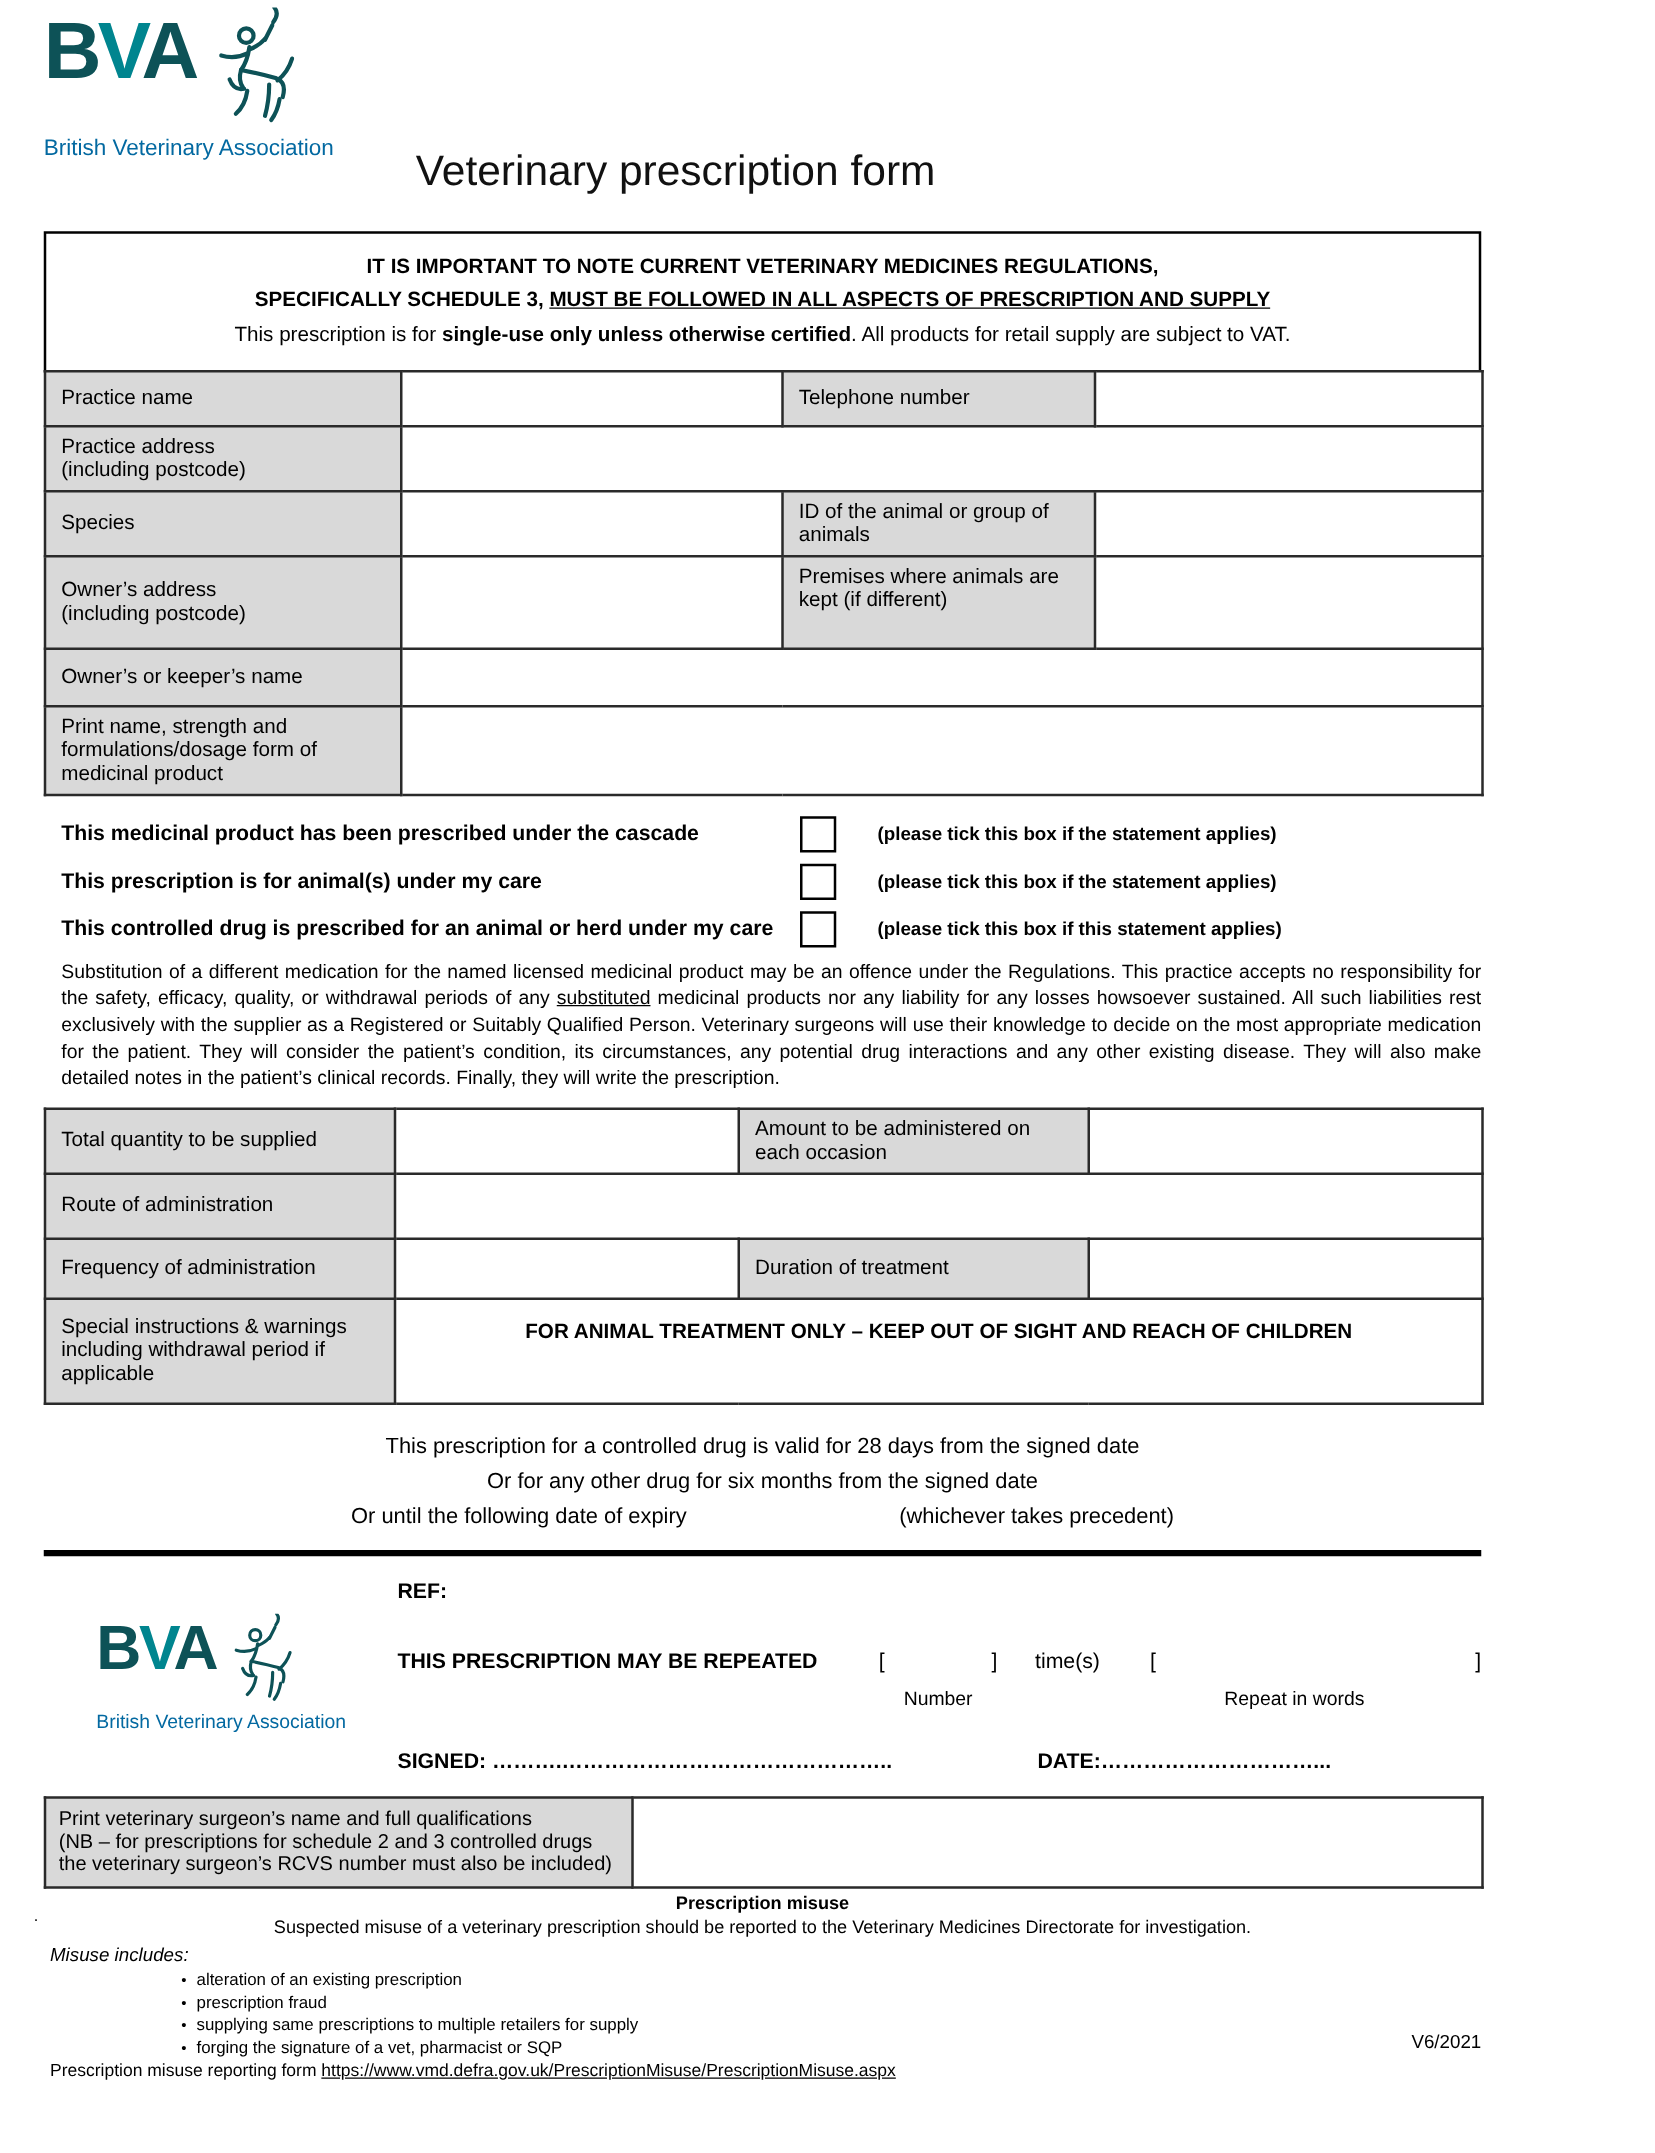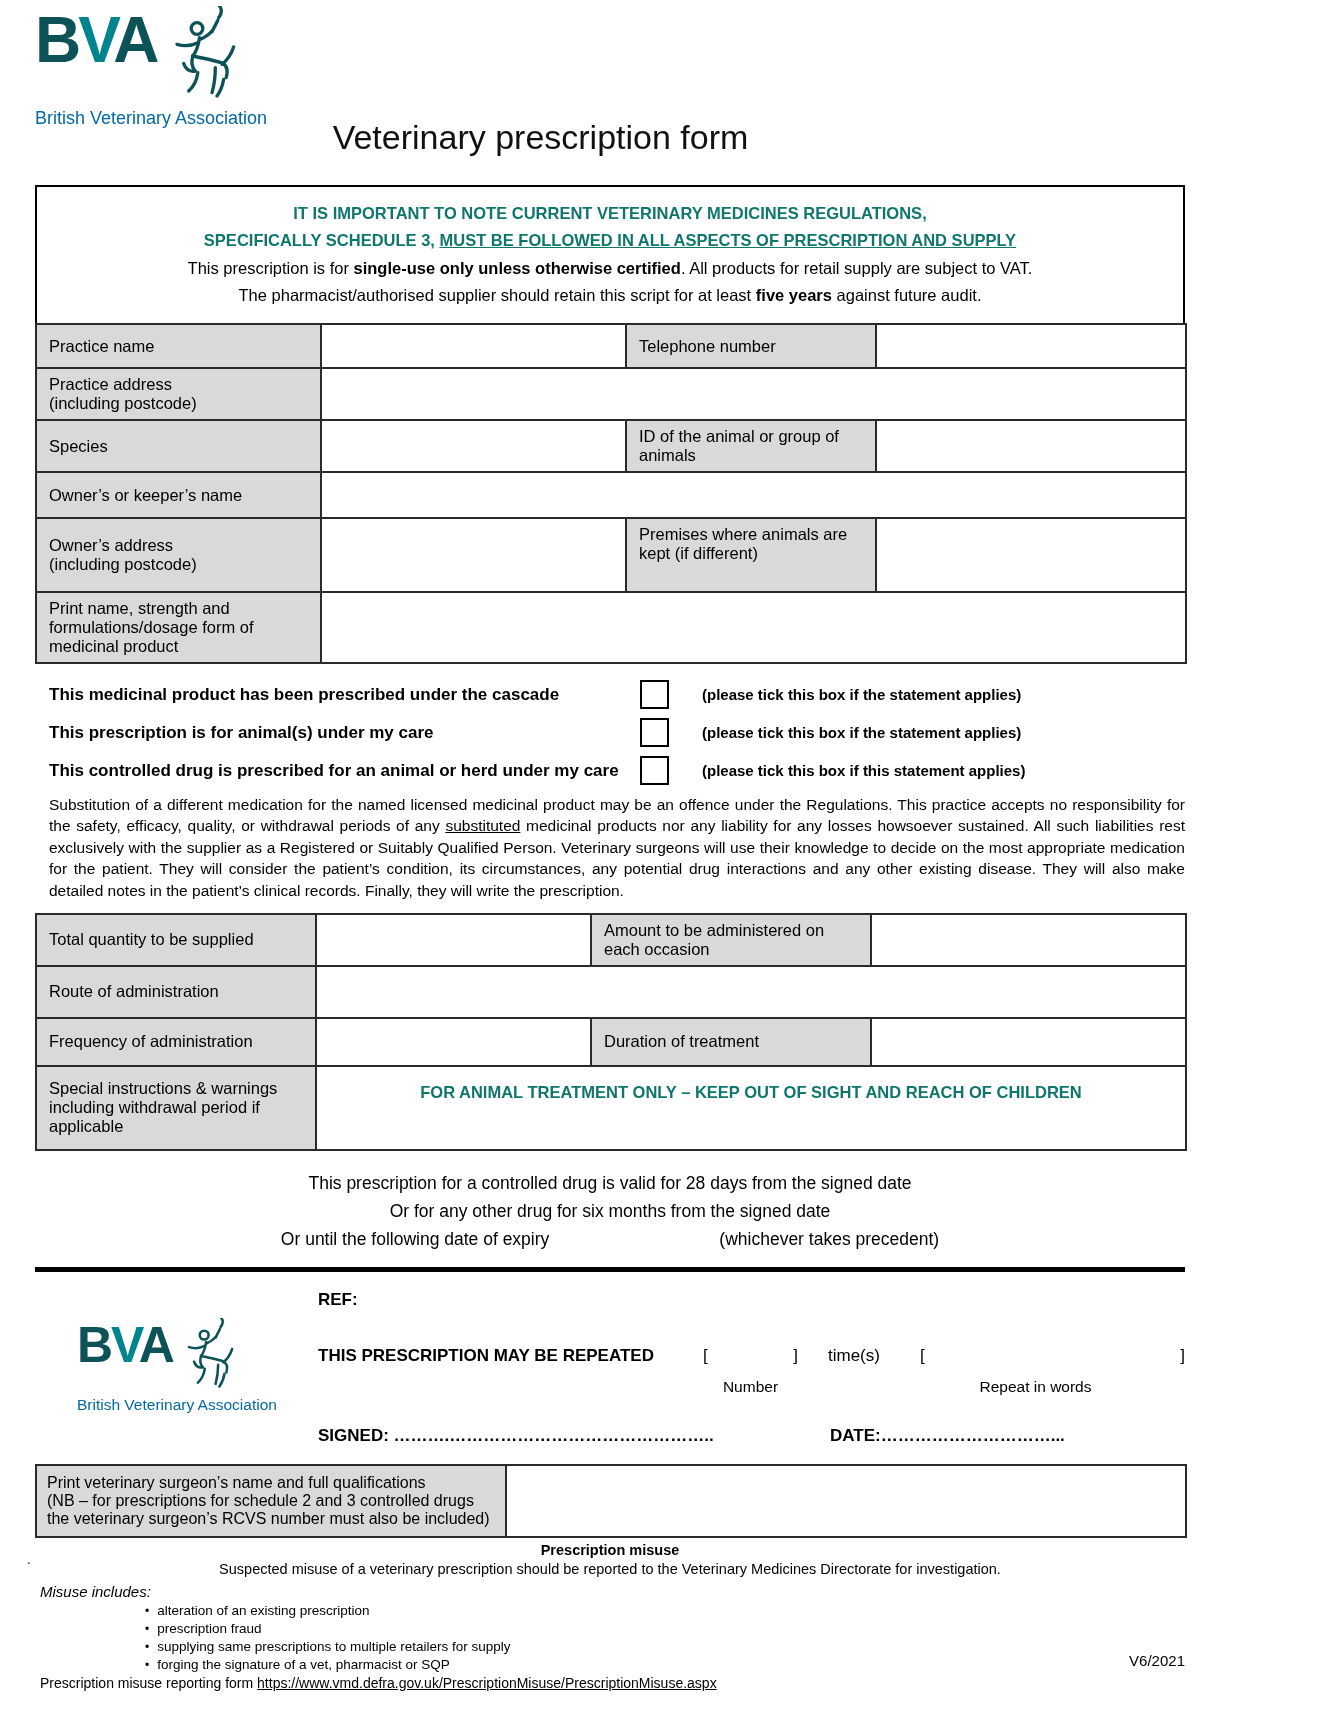--- a/index.html
+++ b/index.html
@@ -14,21 +14,21 @@
   .logo-text { font-size:64px; font-weight:bold; letter-spacing:-3px; line-height:0.95; }
   .logo-text .lb, .logo-text .la { color:#0d5257; }
   .logo-text .lv { color:#00858f; }
   .centaur { margin-left:2px; margin-top:-4px; }
   .tagline { color:#0369a1; font-size:18px; margin-top:2px; white-space:nowrap; }
   .page-title { position:absolute; left:0; right:139px; top:108px; text-align:center; font-size:34px; color:#111; }
 
   
   .notice-box { border:2px solid #000; padding:10px 40px 12px 40px; text-align:center; }
   .notice-box .nline { margin:5px 0; font-size:16.5px; line-height:1.35; }
-  .red-bold { color:#0f766e; font-weight:bold; }
+  .red-bold { color:#000000; font-weight:bold; }
   .uline { text-decoration:underline; }
   b.inline { font-weight:bold; }
 
   
   table.form { border-collapse:collapse; width:1150px; margin-top:-2px; table-layout:fixed;border-radius:19px; }
   table.form td { border:2px solid #2a2a2a; font-size:16.5px; vertical-align:middle; padding:6px 12px; }
   td.glabel { background:#d9d9d9; }
   td.input { background:#fff; }
   .prewrap { white-space:pre-line; }
 
@@ -114,21 +114,20 @@
         </div>
         <div class="tagline">British Veterinary Association</div>
       </div>
       <div class="page-title">Veterinary prescription form</div>
     </div>
 
     <div class="notice-box">
       <div class="nline red-bold">IT IS IMPORTANT TO NOTE CURRENT VETERINARY MEDICINES REGULATIONS,</div>
       <div class="nline red-bold"><span>SPECIFICALLY SCHEDULE 3, </span><span class="uline">MUST BE FOLLOWED IN ALL ASPECTS OF PRESCRIPTION AND SUPPLY</span></div>
       <div class="nline"><span>This prescription is for </span><b class="inline">single-use only unless otherwise certified</b><span>.  All products for retail supply are subject to VAT.</span></div>
-      <div class="nline"><span>The pharmacist/authorised supplier should retain this script for at least </span><b class="inline">five years</b><span> against future audit.</span></div>
     </div>
 
     <table class="form">
       <colgroup>
           <col style="width:285px">
           <col style="width:305px">
           <col style="width:250px">
           <col style="width:310px">
         </colgroup>
       <tbody>
@@ -142,30 +141,30 @@
         <td class="glabel prewrap">Practice address
 (including postcode)</td>
         <td class="input" colspan="3"></td>
       </tr>
       <tr style="height:52px">
         <td class="glabel">Species</td>
         <td class="input"></td>
         <td class="glabel">ID of the animal or group of animals</td>
         <td class="input"></td>
       </tr>
+      <tr style="height:74px">
+        <td class="glabel prewrap">Owner’s address
+(including postcode)</td>
+        <td class="input"></td>
+        <td class="glabel" style="vertical-align:top">Premises where animals are kept (if different)</td>
+        <td class="input"></td>
+      </tr>
       <tr style="height:46px">
         <td class="glabel">Owner’s or keeper’s name</td>
         <td class="input" colspan="3"></td>
-      </tr>
-      <tr style="height:74px">
-        <td class="glabel prewrap">Owner’s address
-(including postcode)</td>
-        <td class="input"></td>
-        <td class="glabel" style="vertical-align:top">Premises where animals are kept (if different)</td>
-        <td class="input"></td>
       </tr>
       <tr style="height:66px">
         <td class="glabel prewrap">Print name, strength and
 formulations/dosage form of
 medicinal product</td>
         <td class="input" colspan="3"></td>
       </tr>
     </tbody>
       </table>
 

